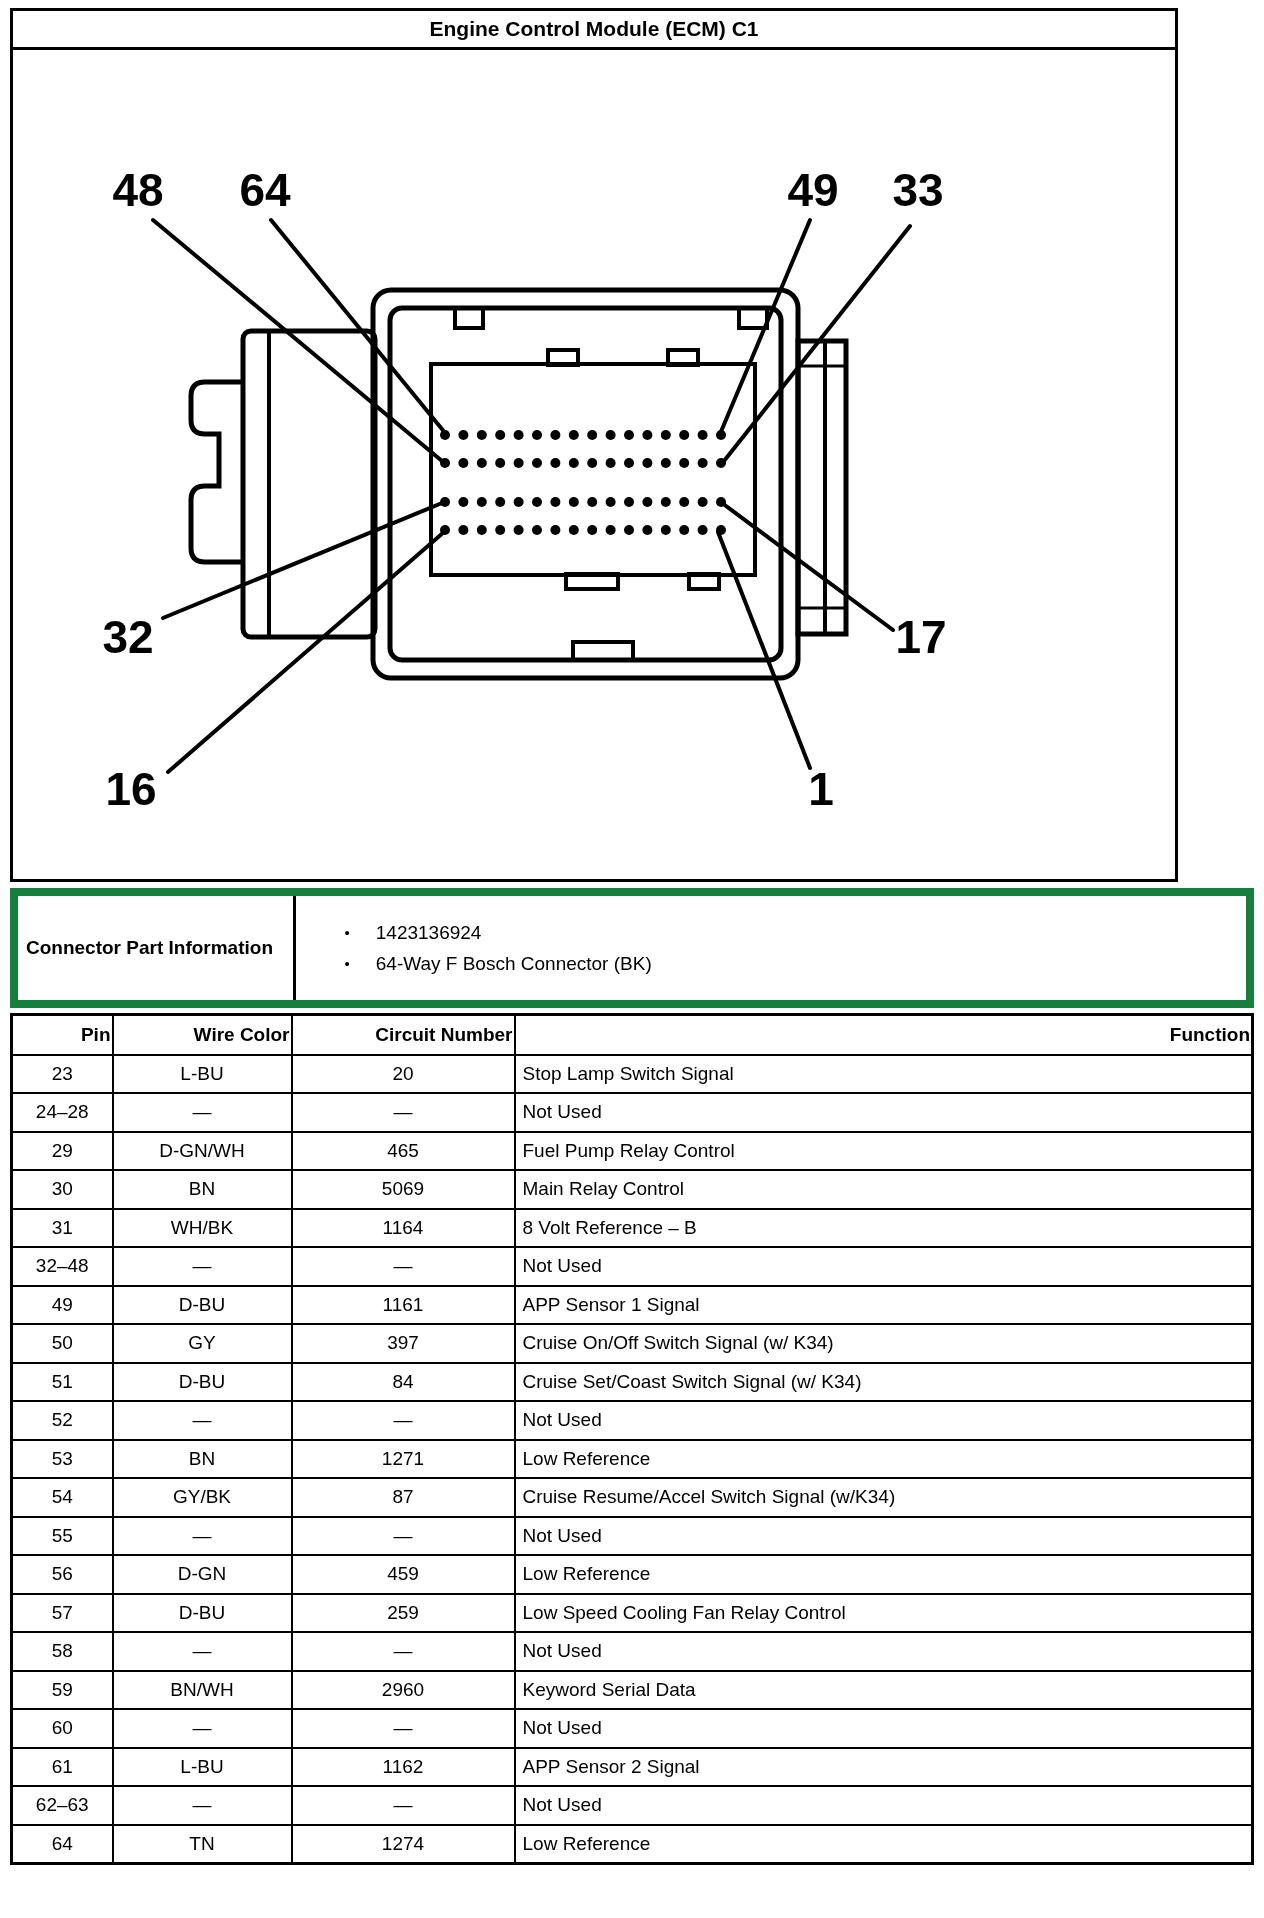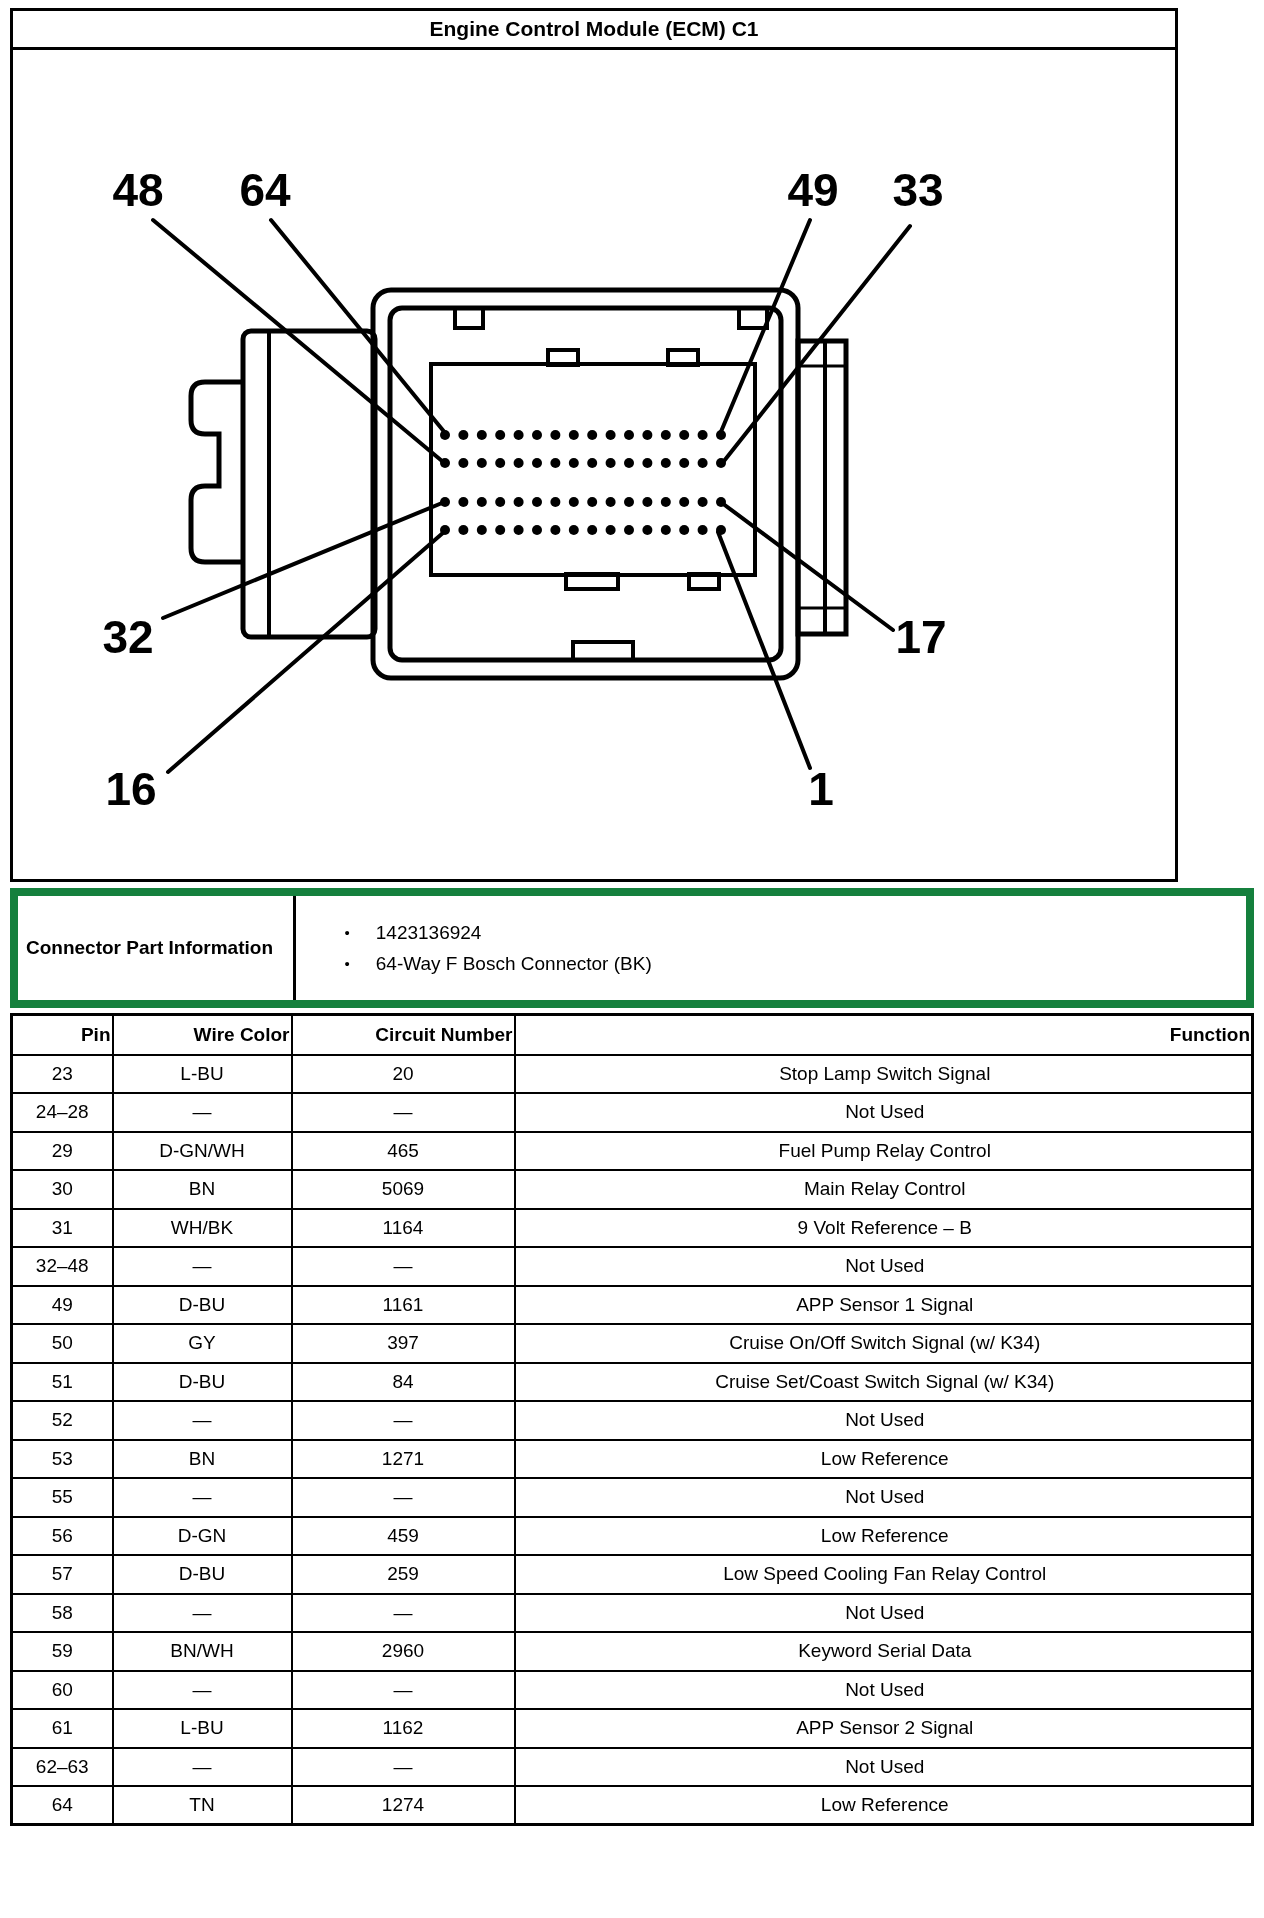--- a/index.html
+++ b/index.html
@@ -32,21 +32,21 @@
   .info-table td { border: 3px solid #000; height: 112px; vertical-align: middle; }
   .info-label { font-weight: bold; font-size: 19px; padding-left: 8px; }
   .bullets { padding-left: 48px; display: flex; flex-direction: column; gap: 9px; }
   .bullet-item { display: flex; align-items: center; gap: 26px; font-size: 19px; }
   .bullet-dot { font-size: 15px; line-height: 1; }
 
   .pin-table { margin-top: 5px; border: 3px solid #000; }
   .pin-table th, .pin-table td { border: 2px solid #000; vertical-align: middle; }
   .pin-table th { font-size: 19px; font-weight: bold; height: 40px; text-align: right; }
   .pin-table td { font-size: 19px; height: 38.5px; text-align: center; padding: 0 4px; }
-  .pin-table td.col-function { text-align: center; padding-left: 7px; }
+  .pin-table td.col-function { text-align: left; padding-left: 7px; }
 </style>
 </head>
 <body>
 
 <div class="page">
 
   <div class="title-bar">Engine Control Module (ECM) C1</div>
 
   <div class="diagram-panel">
     <svg width="1238" height="824" viewBox="0 0 1238 824">
@@ -226,21 +226,21 @@
         <tr>
           <td class="col-pin">30</td>
           <td class="col-wire">BN</td>
           <td class="col-circuit">5069</td>
           <td class="col-function">Main Relay Control</td>
         </tr>
         <tr>
           <td class="col-pin">31</td>
           <td class="col-wire">WH/BK</td>
           <td class="col-circuit">1164</td>
-          <td class="col-function">9 Volt Reference – B</td>
+          <td class="col-function">8 Volt Reference – B</td>
         </tr>
         <tr>
           <td class="col-pin">32–48</td>
           <td class="col-wire">—</td>
           <td class="col-circuit">—</td>
           <td class="col-function">Not Used</td>
         </tr>
         <tr>
           <td class="col-pin">49</td>
           <td class="col-wire">D-BU</td>
@@ -265,20 +265,26 @@
           <td class="col-circuit">—</td>
           <td class="col-function">Not Used</td>
         </tr>
         <tr>
           <td class="col-pin">53</td>
           <td class="col-wire">BN</td>
           <td class="col-circuit">1271</td>
           <td class="col-function">Low Reference</td>
         </tr>
         <tr>
+          <td class="col-pin">54</td>
+          <td class="col-wire">GY/BK</td>
+          <td class="col-circuit">87</td>
+          <td class="col-function">Cruise Resume/Accel Switch Signal (w/K34)</td>
+        </tr>
+        <tr>
           <td class="col-pin">55</td>
           <td class="col-wire">—</td>
           <td class="col-circuit">—</td>
           <td class="col-function">Not Used</td>
         </tr>
         <tr>
           <td class="col-pin">56</td>
           <td class="col-wire">D-GN</td>
           <td class="col-circuit">459</td>
           <td class="col-function">Low Reference</td>

